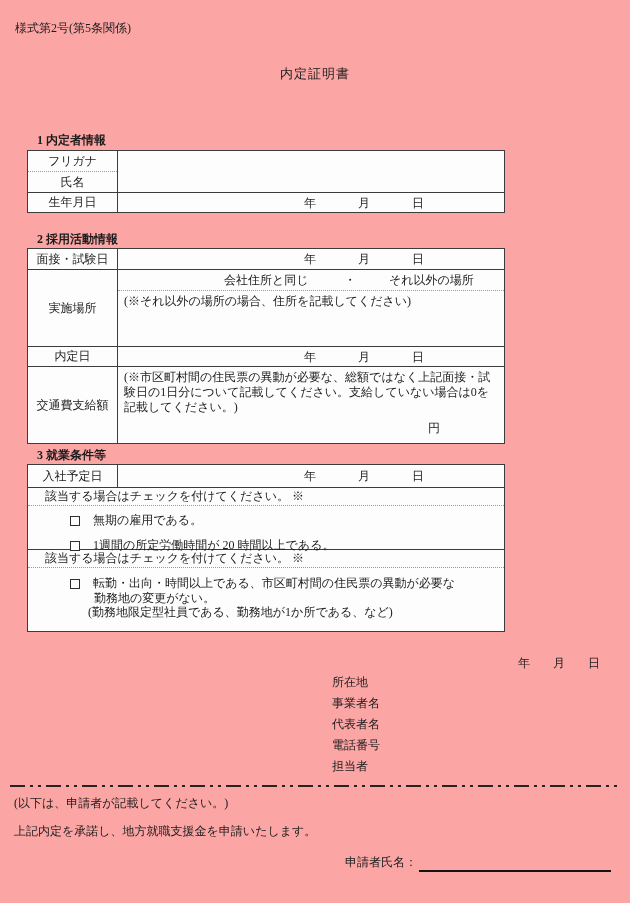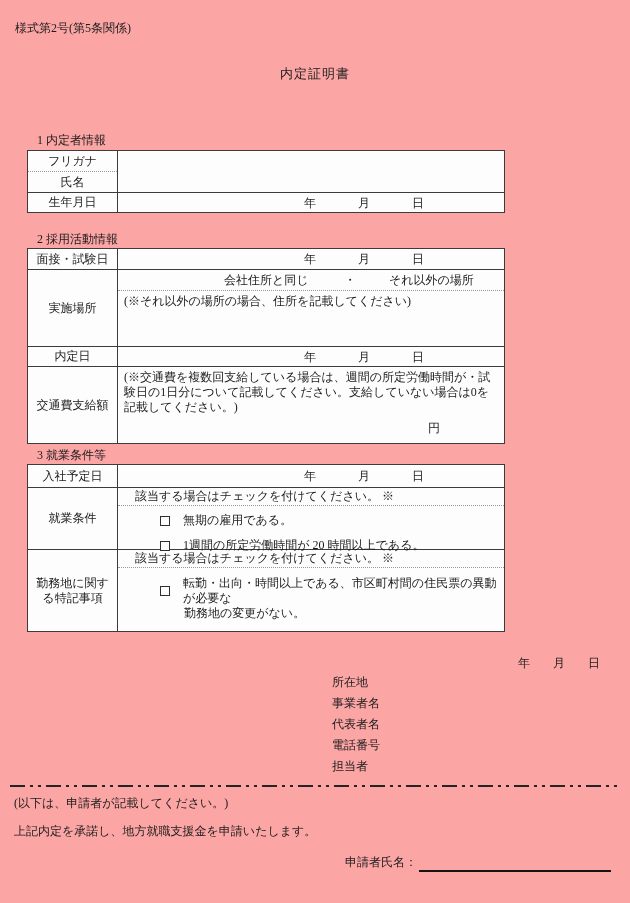--- a/index.html
+++ b/index.html
@@ -7,21 +7,21 @@
   .page {
     position:relative; width:630px; height:903px; margin:0 auto;
     background:#fca5a5; color:#1c1c1c;
     font-family:"Liberation Serif","DejaVu Serif",serif;
     font-size:12px; line-height:1.25; overflow:hidden;
   }
   .abs { position:absolute; }
   .form-code { left:15px; top:21px; }
   .doc-title { left:0; top:66px; width:100%; text-align:center; font-size:13px; letter-spacing:1px; }
   .intro { left:28px; top:96px; }
-  .sec-heading { left:37px; white-space:pre; }
+  .sec-heading { left:37px; white-space:pre;font-weight:bold; }
   .sh1 { top:133px; } .sh2 { top:232px; } .sh3 { top:448px; }
 
   .tbl { position:absolute; left:27px; width:478px; border:1.5px solid #3c3c3c; background:#fdfdfd; }
   .t1 { top:150px; } .t2 { top:248px; } .t3 { top:464px; }
   .row { display:flex; align-items:stretch; }
   .row + .row { border-top:1px solid #3c3c3c; }
   .lbl {
     flex:0 0 90px; width:90px; border-right:1px solid #3c3c3c;
     display:flex; align-items:center; justify-content:center; text-align:center;
   }
@@ -136,64 +136,61 @@
           <span class="du2">月</span>
           <span class="du3">日</span>
         </div>
       </div>
     </div>
     <div class="row h77">
       <div class="lbl">
           <span>交通費支給額</span>
         </div>
       <div class="val">
-        <div class="cell-note">(※交通費を複数回支給している場合は、週間の所定労働時間が・試験日の1日分について記載してください。支給していない場合は0を記載してください。)</div>
+        <div class="cell-note">(※市区町村間の住民票の異動が必要な、総額ではなく上記面接・試験日の1日分について記載してください。支給していない場合は0を記載してください。)</div>
         <span class="yen">円</span>
       </div>
     </div>
   </div>
 
   <div class="abs sec-heading sh3">3 就業条件等</div>
 
   <div class="tbl t3">
     <div class="row h22">
       <div class="lbl">入社予定日</div>
       <div class="val">
         <div class="dateline">
           <span class="du1">年</span>
           <span class="du2">月</span>
           <span class="du3">日</span>
         </div>
       </div>
     </div>
     <div class="row h62">
-      <div class="lbl">就業条件</div>
       <div class="val">
         <div class="chk-instr">該当する場合はチェックを付けてください。 ※</div>
         <div class="chk-item" style="margin-top:7px;">
           <span class="cb"></span>
           <span>無期の雇用である。</span>
         </div>
         <div class="chk-item" style="margin-top:10px;">
           <span class="cb"></span>
           <span>1週間の所定労働時間が 20 時間以上である。</span>
         </div>
       </div>
     </div>
     <div class="row h82">
-      <div class="lbl">
-          <span>勤務地に関する特記事項</span>
-        </div>
       <div class="val">
         <div class="chk-instr">該当する場合はチェックを付けてください。 ※</div>
         <div class="chk-item" style="margin-top:8px;">
           <span class="cb"></span>
           <span>転勤・出向・時間以上である、市区町村間の住民票の異動が必要な</span>
         </div>
         <div class="cont">勤務地の変更がない。</div>
+        <div class="cont paren">(勤務地限定型社員である、勤務地が1か所である、など)</div>
       </div>
     </div>
   </div>
 
 
   <div class="abs bdate">
     <span class="by">年</span>
     <span class="bm">月</span>
     <span class="bd">日</span>
   </div>

